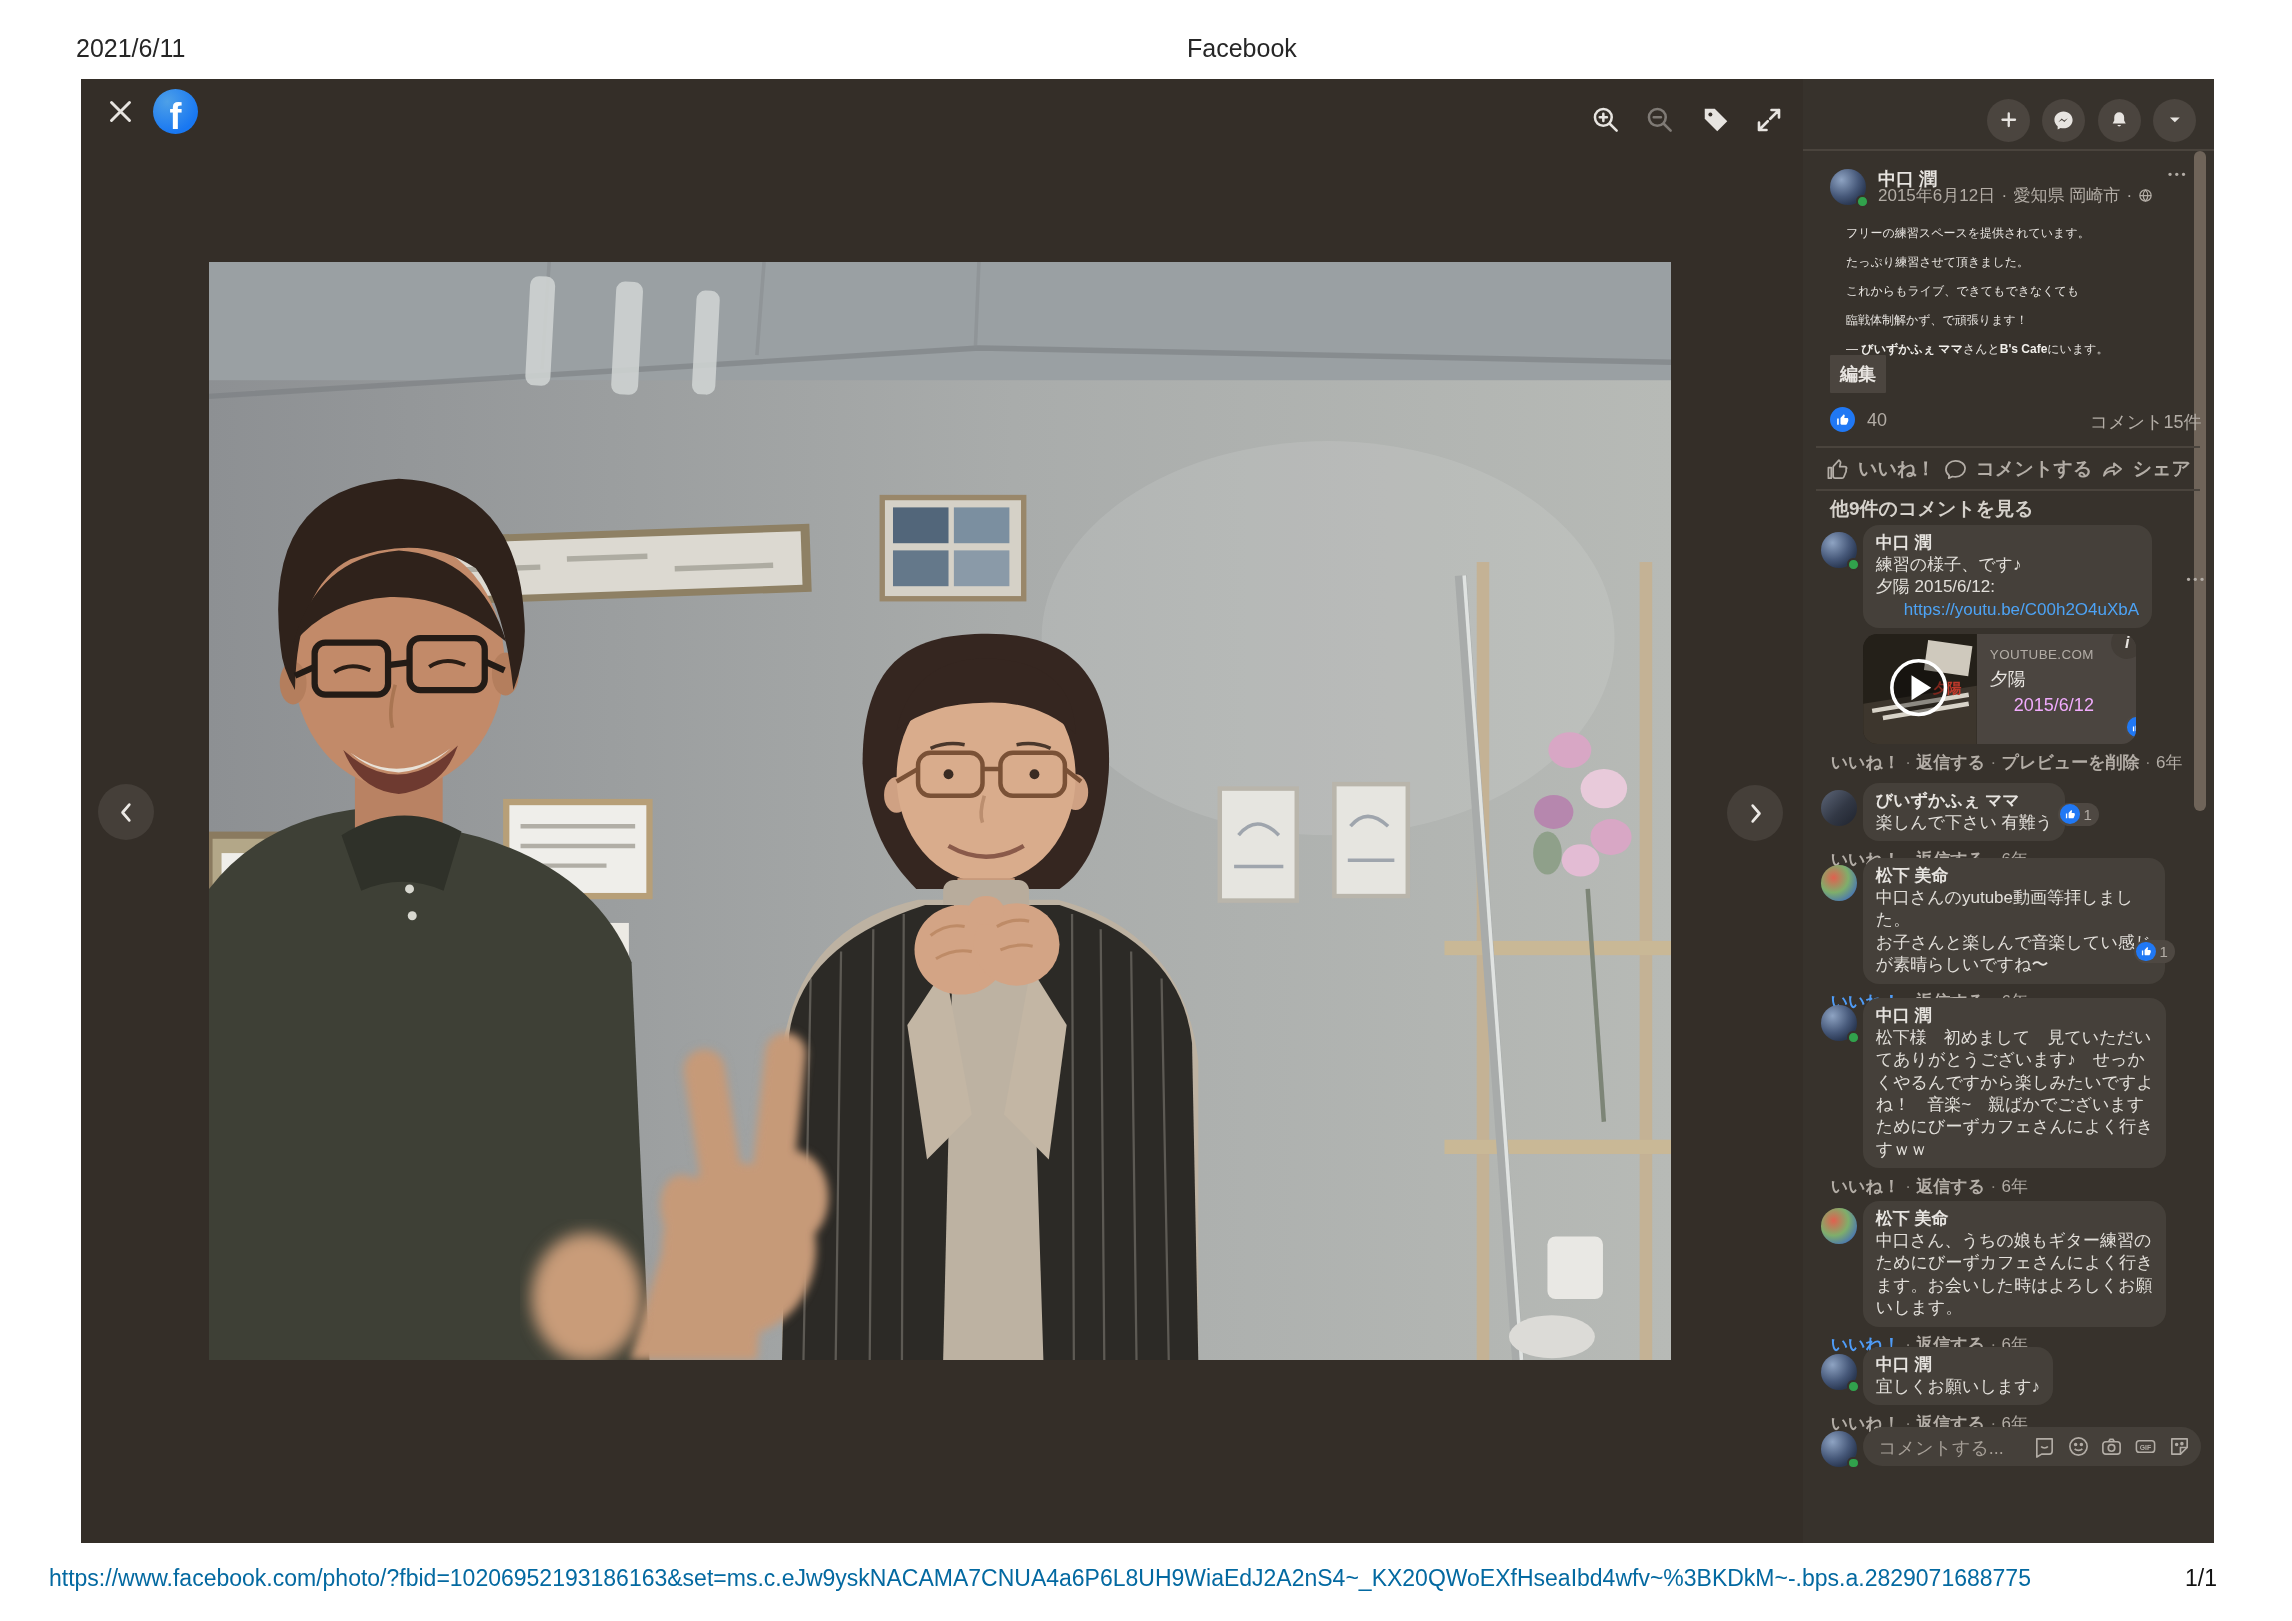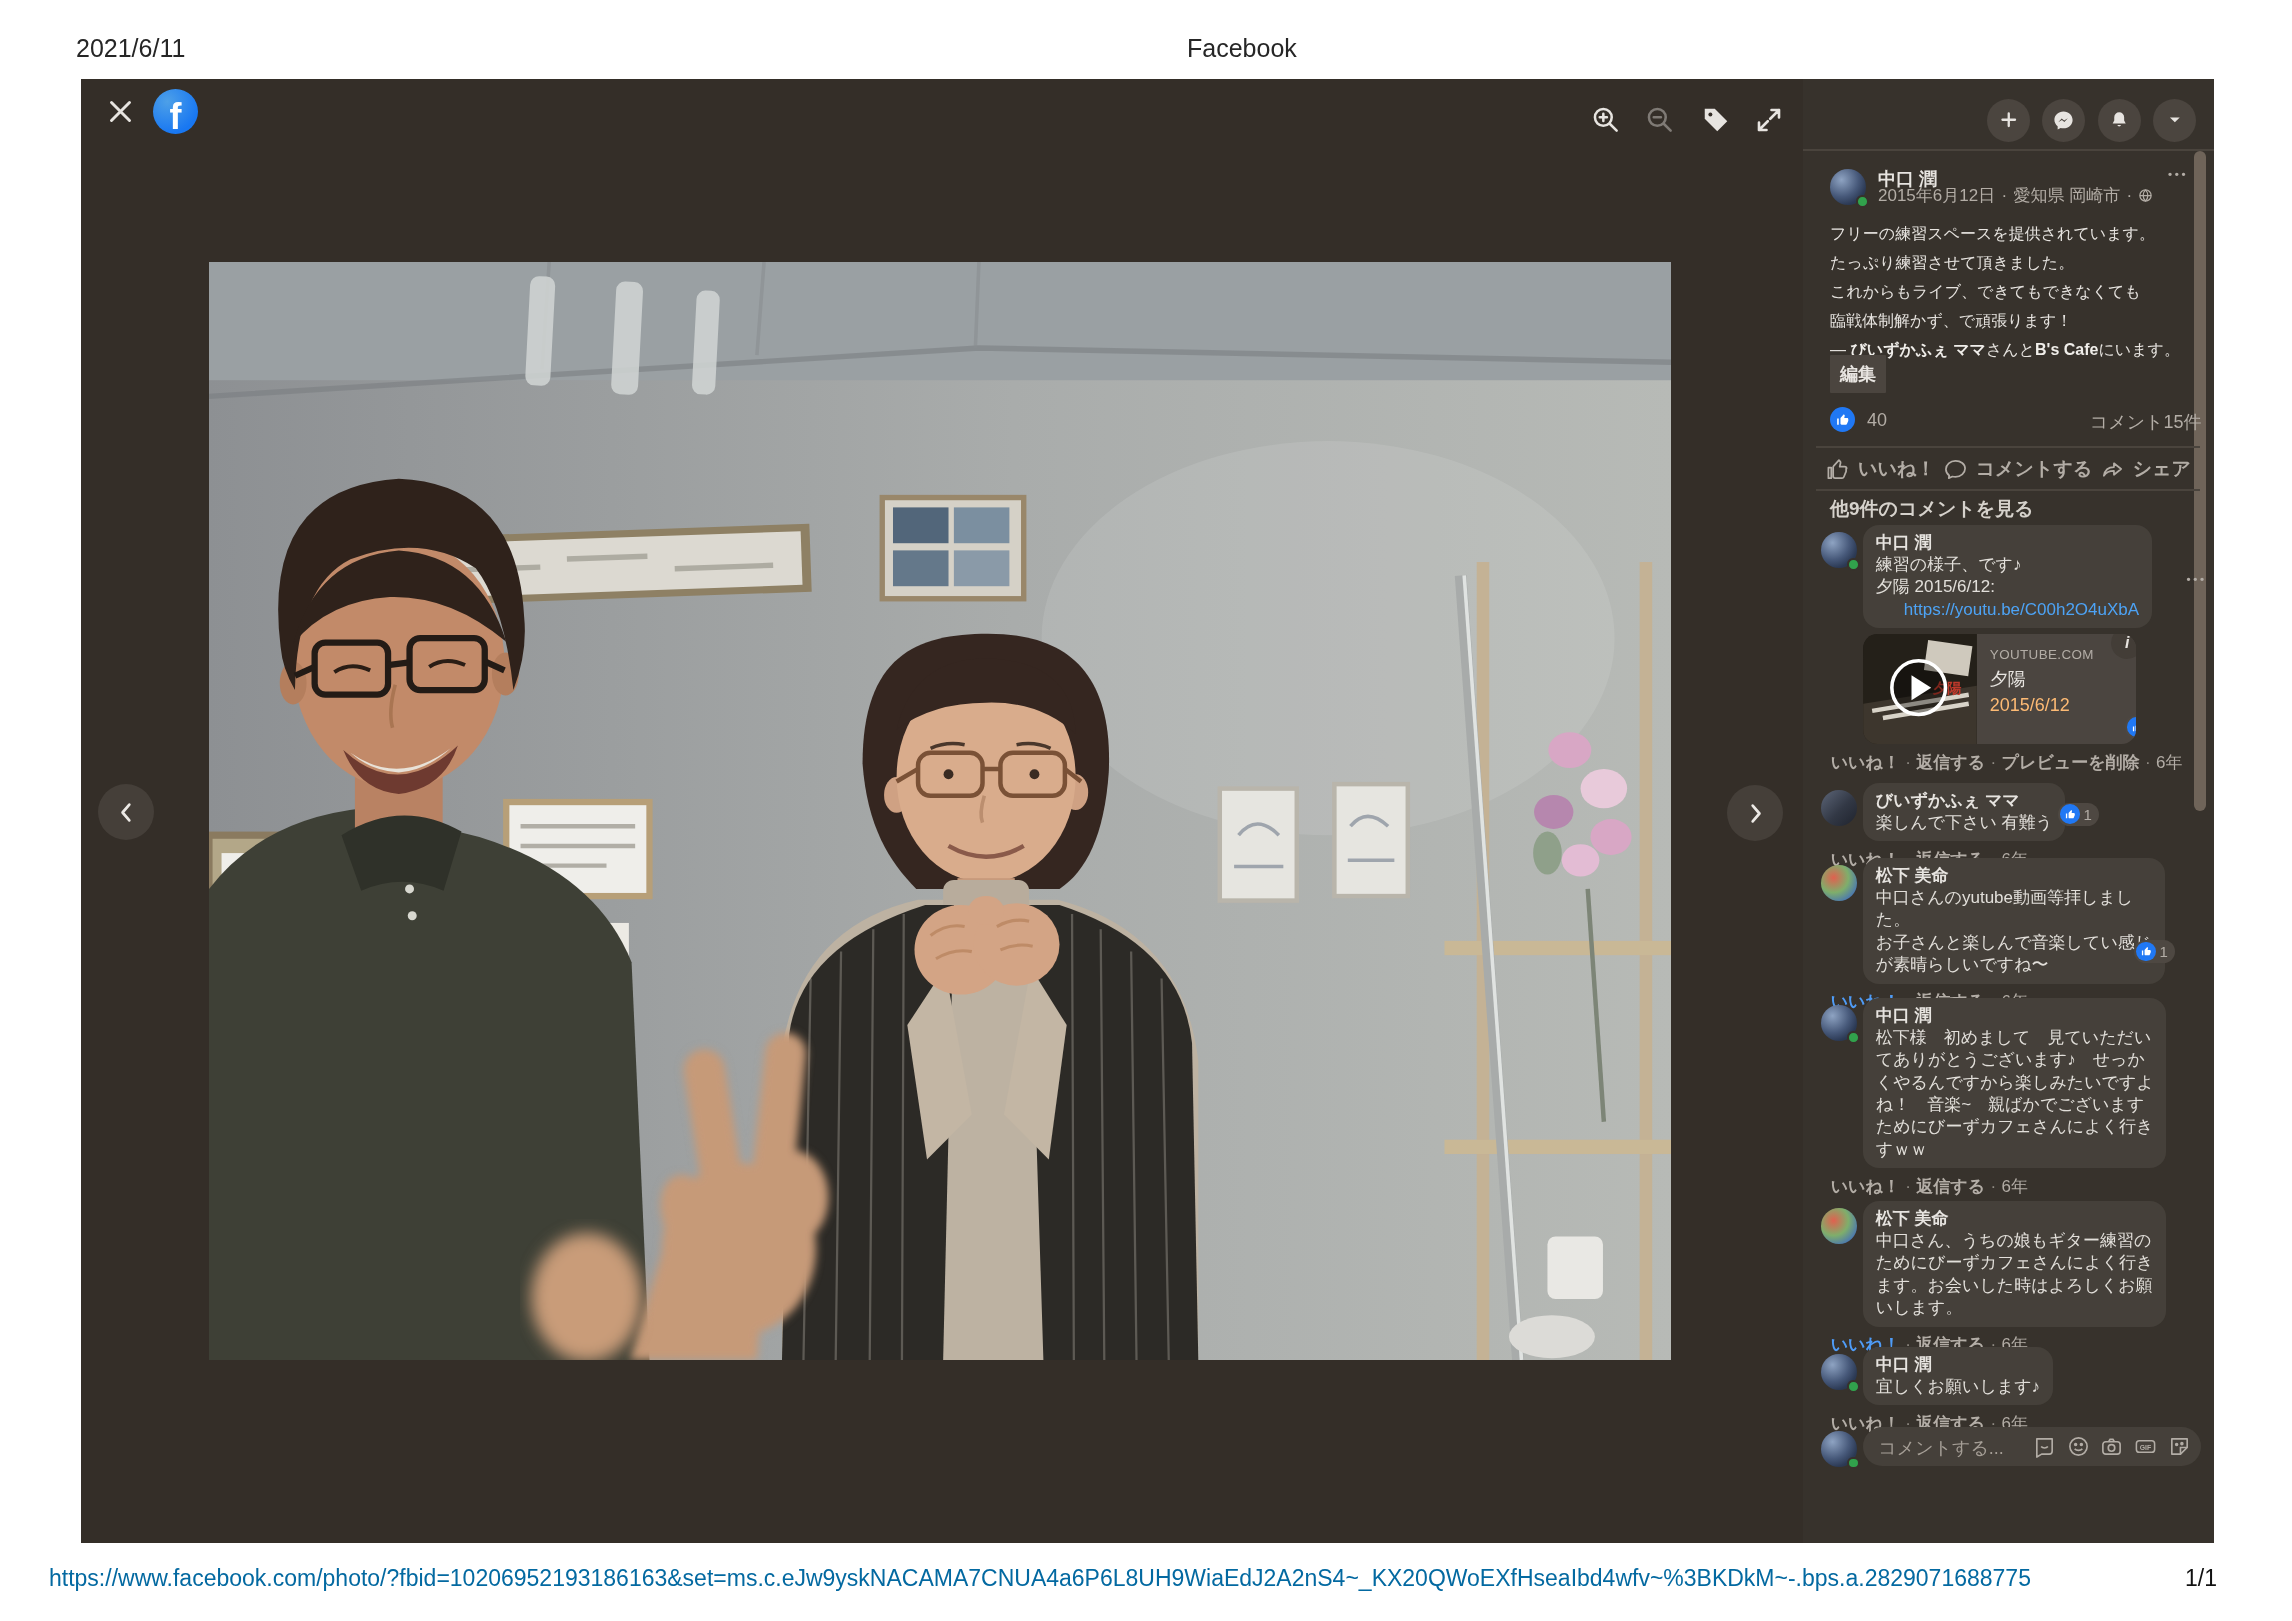--- a/index.html
+++ b/index.html
@@ -38,21 +38,21 @@
 
   .avatar { border-radius:50%; }
   .av-nakaguchi { background:radial-gradient(circle at 32% 30%, #8ea3c2, #47597a 48%, #2c3a55 72%, #222c42); }
   .av-mama { background:linear-gradient(135deg,#5d6678,#323845 55%,#1f232d); }
   .av-matsushita { background:radial-gradient(circle at 35% 35%, #e0614f, #7fae6b 45%, #4a77b0 78%, #2f4a7a); }
   .green-dot { position:absolute; width:12.5px; height:12.5px; border-radius:50%; background:#31a24c; border:2.7px solid #37322c; }
 
   .post-name { font-size:18px; font-weight:bold; color:#e7e4e0; }
   .post-meta { font-size:17px; color:#b3ada6; display:flex; align-items:center; gap:6.3px; }
   .menu-dots { color:#b3ada6; font-size:11.6px; letter-spacing:2.7px; font-weight:bold; }
-  .post-text { font-size:16px; line-height:29px; color:#e7e4e0; white-space:nowrap; }
+  .post-text { font-size:12px; line-height:29px; color:#e7e4e0; white-space:nowrap;margin-left:16px; }
   .post-text b { color:#f0eeea; }
   .edit-btn { background:#4b453f; border-radius:1px; color:#e7e4e0; font-size:18px; font-weight:bold;
     display:flex; align-items:center; justify-content:center; }
   .like-chip { width:25px; height:25px; border-radius:50%; background:#2078f4; color:#fff; }
   .count-text { font-size:18px; color:#b3ada6; }
   .actions-row { display:flex; justify-content:space-between; align-items:center; }
   .action { display:flex; align-items:center; gap:9px; font-size:19px; font-weight:bold; color:#b3ada6; cursor:pointer; }
   .view-more { font-size:19px; font-weight:bold; color:#d6d2cc; cursor:pointer; }
 
   .comment { left:14.3px; width:384px; }
@@ -70,21 +70,21 @@
 
   .badge { position:absolute; display:flex; align-items:center; gap:3.6px; background:#4e4842; border-radius:12.5px;
     padding:1.8px 7.2px 1.8px 1.8px; font-size:15px; color:#b3ada6; }
   .badge .like-chip { width:19.7px; height:19.7px; }
 
   .yt-card { position:relative; margin-top:6.3px; width:273px; height:110px; border-radius:14.3px; overflow:hidden; display:flex; background:#4b4540; }
   .yt-thumb { width:114px; height:110px; position:relative; background:linear-gradient(120deg,#221e1a,#3a332c 55%,#171412); flex:none; }
   .yt-info { padding:12.5px 0 0 12.5px; }
   .yt-src { font-size:13.4px; color:#b3ada6; letter-spacing:0.4px; }
   .yt-title { font-size:18px; color:#e7e4e0; margin-top:5.4px; }
-  .yt-date { font-size:18px; color:#fdba74; margin-top:3.6px; }
+  .yt-date { font-size:18px; color:#f0abfc; margin-top:3.6px;text-align:right; }
   .info-circle { position:absolute; left:248px; top:-7.2px; width:32px; height:32px; border-radius:50%;
     background:#433d37; color:#e7e4e0; font-size:16px; font-weight:bold; font-style:italic;
     display:flex; align-items:center; justify-content:center; }
 
   .composer { left:14.3px; top:1348px; width:384px; height:47px; }
   .composer .pill { margin-left:46px; height:39px; background:#45403a; border-radius:19.7px; position:relative; }
   .placeholder { position:absolute; left:15px; top:9px; font-size:18px; color:#a59e96; }
   .composer-icons { position:absolute; right:10.7px; top:8px; display:flex; gap:10.7px; color:#b3ada6; }
   .cicon { width:23px; height:23px; }
 </style>

